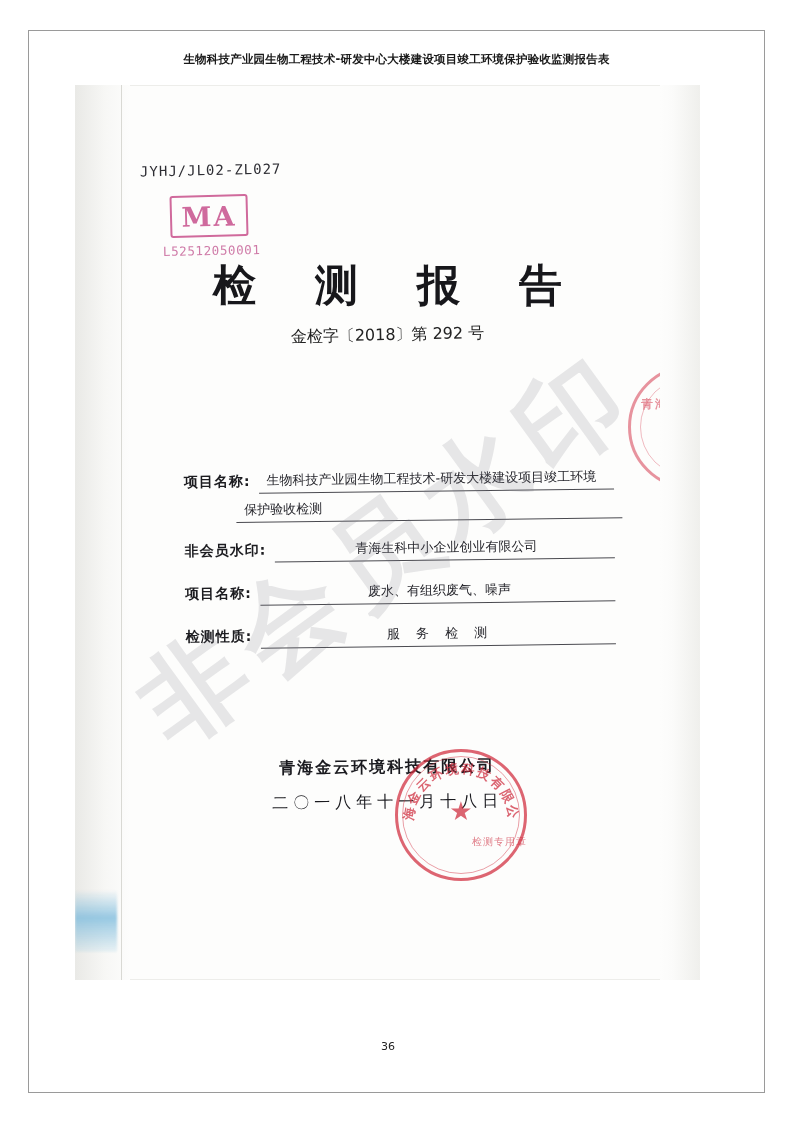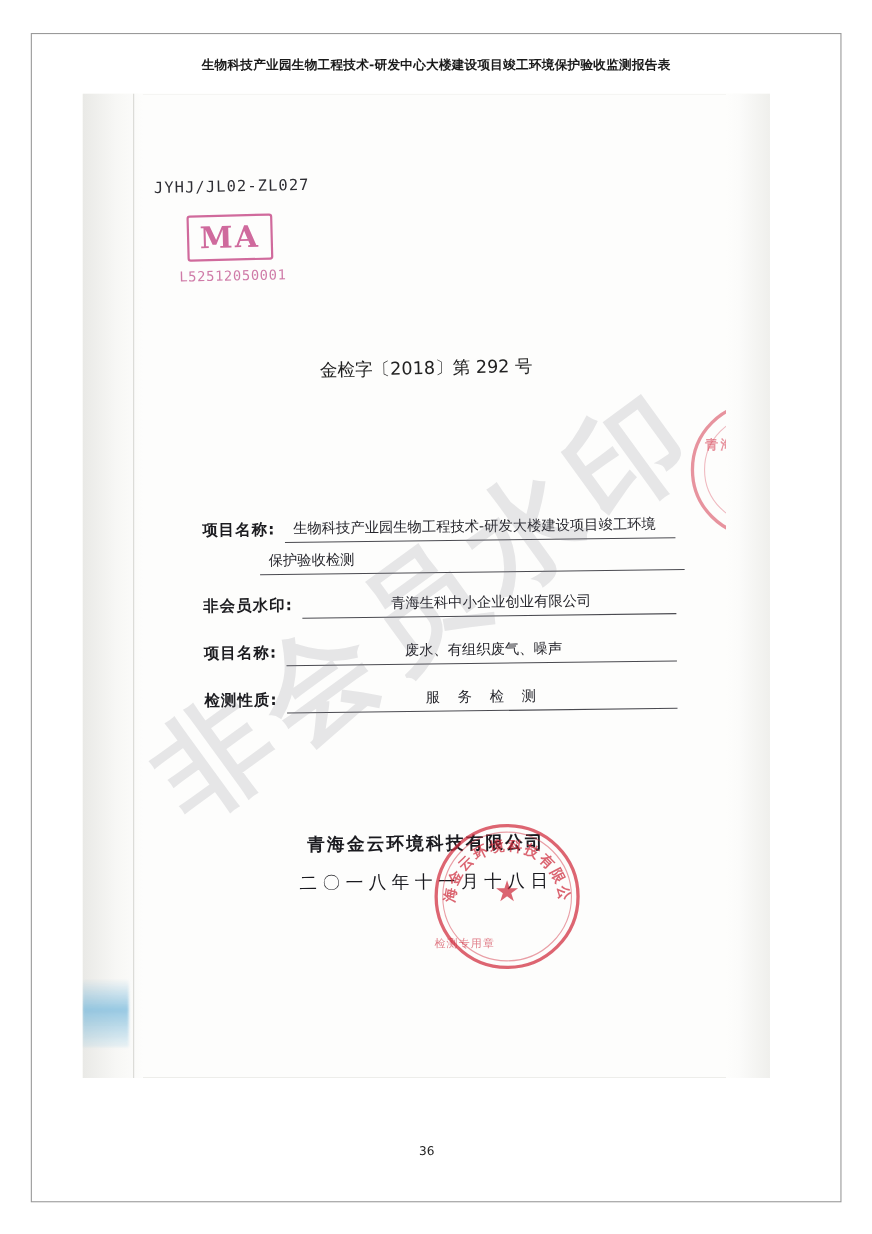--- a/index.html
+++ b/index.html
@@ -288,22 +288,22 @@
     font-family: "DejaVu Sans", "Liberation Sans", sans-serif;
     font-size: 13px;
     font-weight: bold;
     fill: rgba(205, 40, 58, 0.72);
     letter-spacing: 2px;
   }
   .seal .bottom-txt {
     position: absolute;
     left: 0;
     right: 0;
-    bottom: 16px;
-    text-align: left;
+    bottom: 32px;
+    text-align: right;
     font-size: 10px;
     color: rgba(205, 40, 58, 0.6);
     letter-spacing: 1px;
   }
 
   
   .seal-edge {
     position: absolute;
     right: -52px;
     top: 280px;
@@ -359,20 +359,21 @@
     <div class="scan-blue"></div>
 
     <div class="doc-code">JYHJ/JL02-ZL027</div>
 
     <div class="ma-mark">
       <div class="ma-box"></div>
       <div class="ma-text">MA</div>
     </div>
     <div class="ma-no">L52512050001</div>
 
+    <div class="report-title">检 测 报 告</div>
     <div class="report-no">金检字〔2018〕第 292 号</div>
 
     <div class="seal-edge">
       <div class="inner"></div>
       <div class="t">青海金云</div>
     </div>
 
     <div class="fields">
 
       <div class="field-row">

